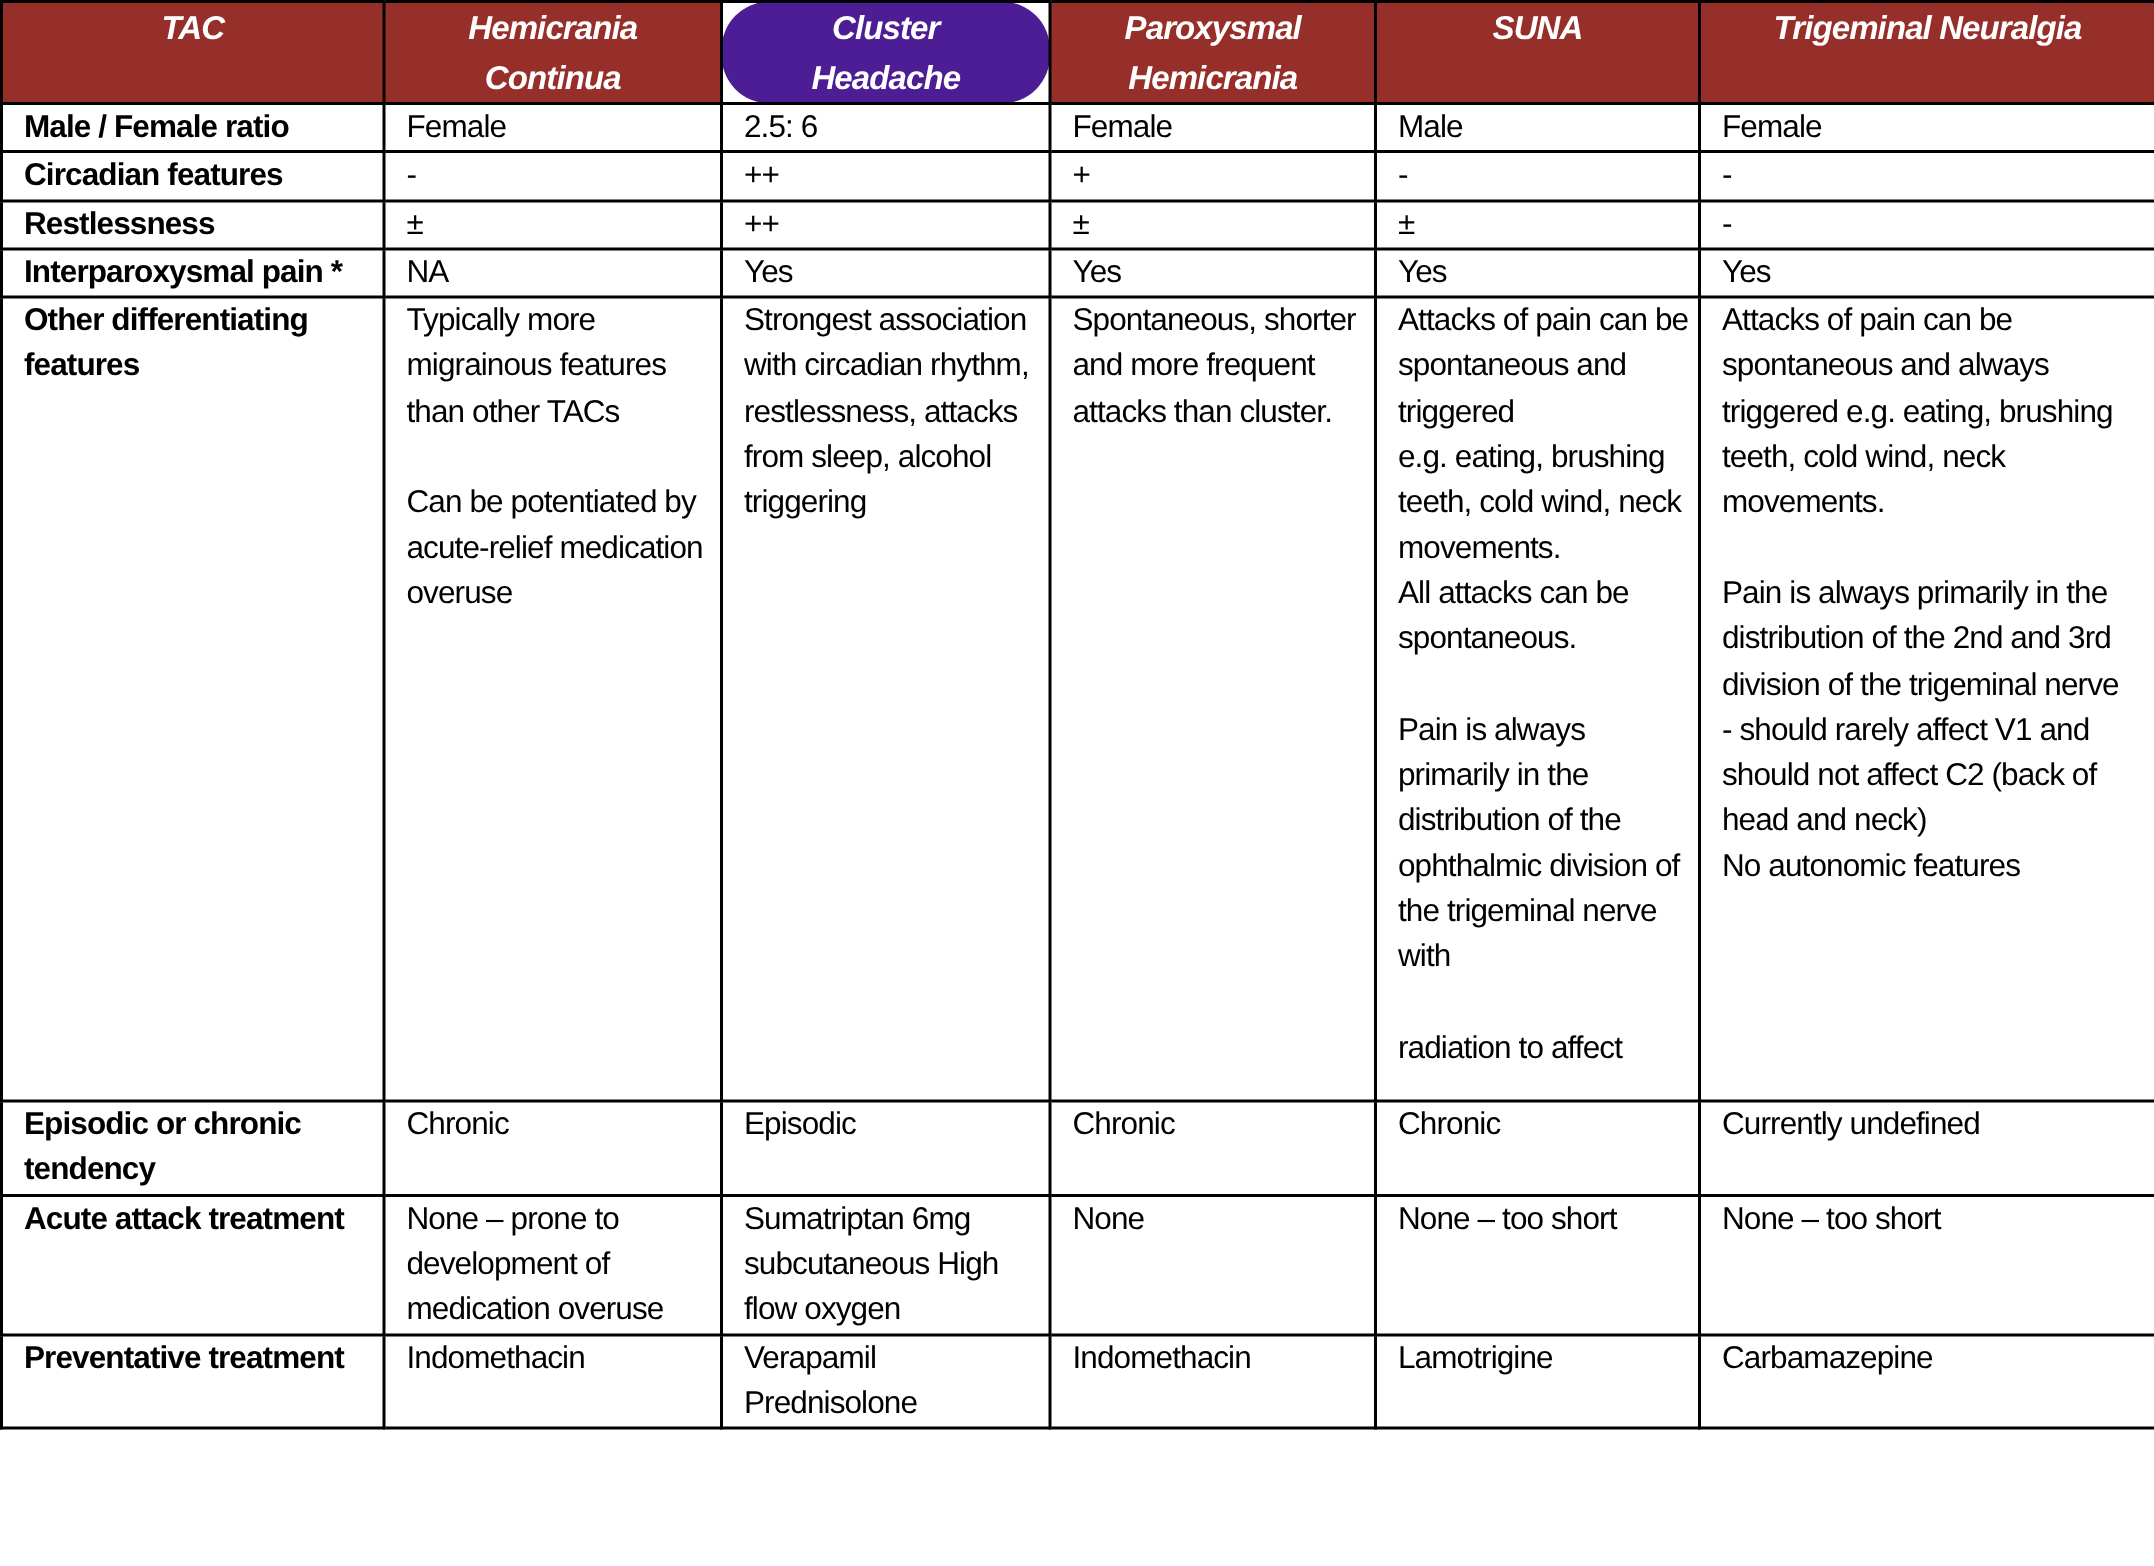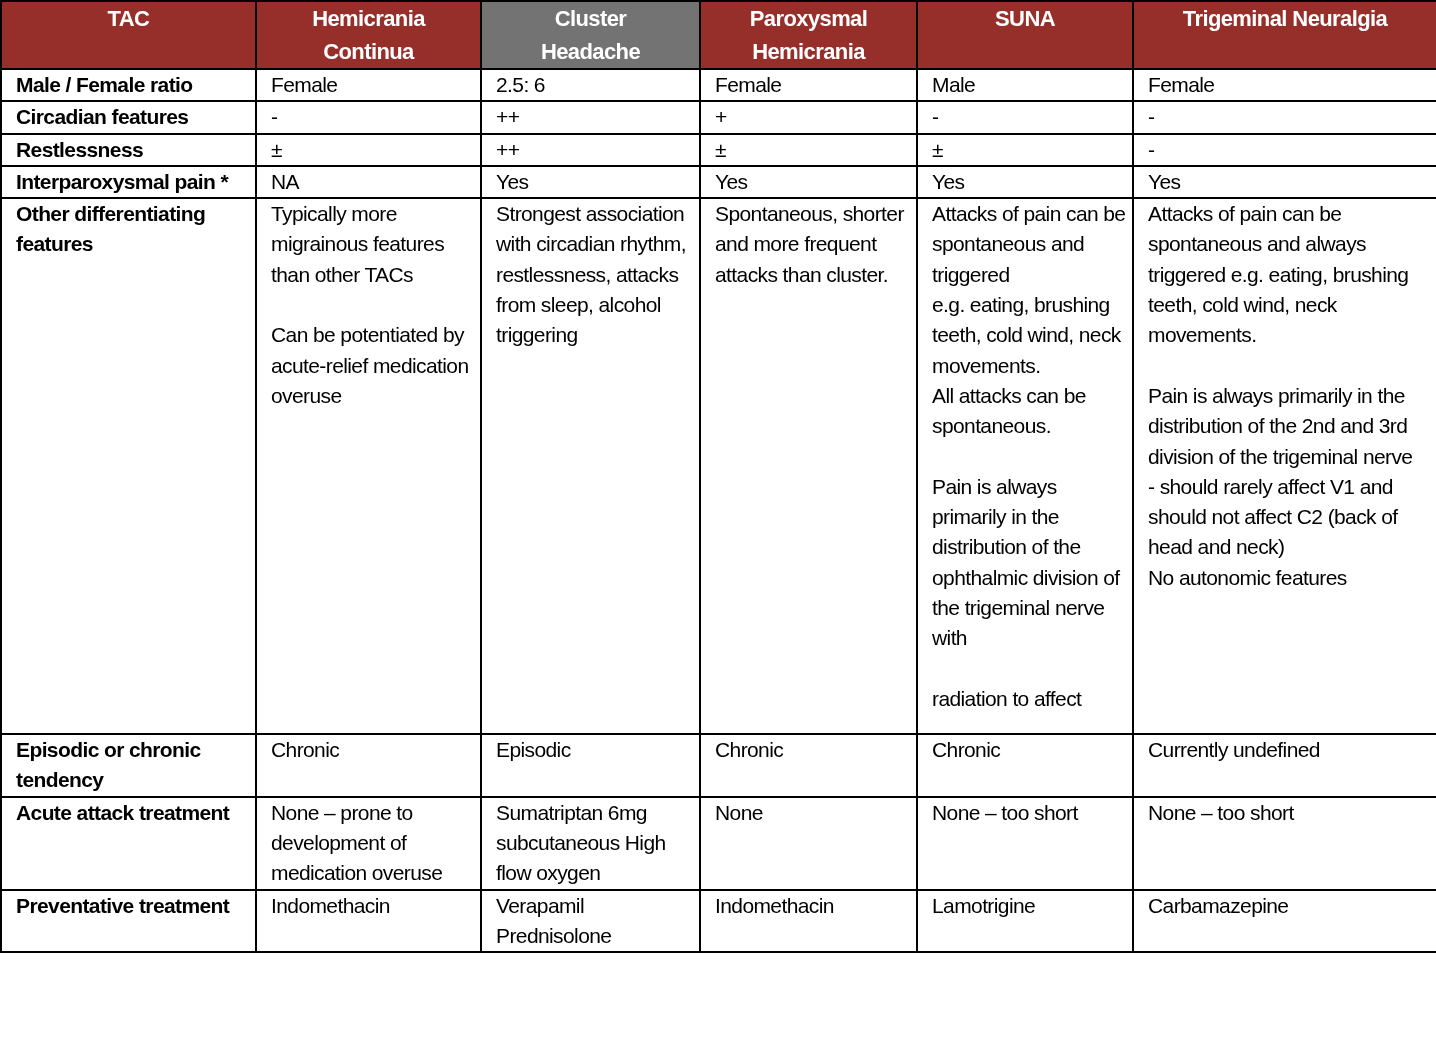--- a/index.html
+++ b/index.html
@@ -24,20 +24,21 @@
   }
   table.tac thead th {
     background: #962f2a;
     color: #ffffff;
     font-weight: bold;
     text-align: center;
     font-size: 22px;
     line-height: 33px;
     padding: 0 6px;
     height: 64px;
+    font-style: italic;
   }
   table.tac tbody th {
     font-weight: bold;
   }
   col.c0 { width: 255px; }
   col.c1 { width: 225px; }
   col.c2 { width: 219px; }
   col.c3 { width: 217px; }
   col.c4 { width: 216px; }
   col.c5 { width: 304px; }
@@ -57,21 +58,21 @@
       <col class="c2">
       <col class="c3">
       <col class="c4">
       <col class="c5">
   </colgroup>
   <thead>
     <tr>
       <th style="background: rgb(150, 47, 42);">TAC</th>
       <th style="background: rgb(150, 47, 42);">Hemicrania
 Continua</th>
-      <th style="background: #737373;">Cluster
+      <th style="background: #4c1d95; border-radius: 32px;">Cluster
 Headache</th>
       <th style="background: rgb(150, 47, 42);">Paroxysmal
 Hemicrania</th>
       <th style="background: rgb(150, 47, 42);">SUNA</th>
       <th style="background: rgb(150, 47, 42);">Trigeminal Neuralgia</th>
     </tr>
   </thead>
   <tbody>
     <tr class="r-ratio">
       <th>Male / Female ratio</th>

